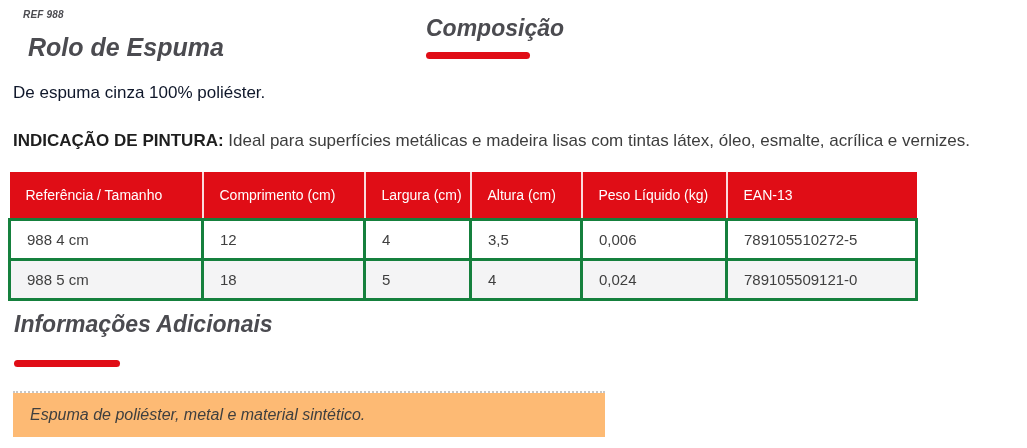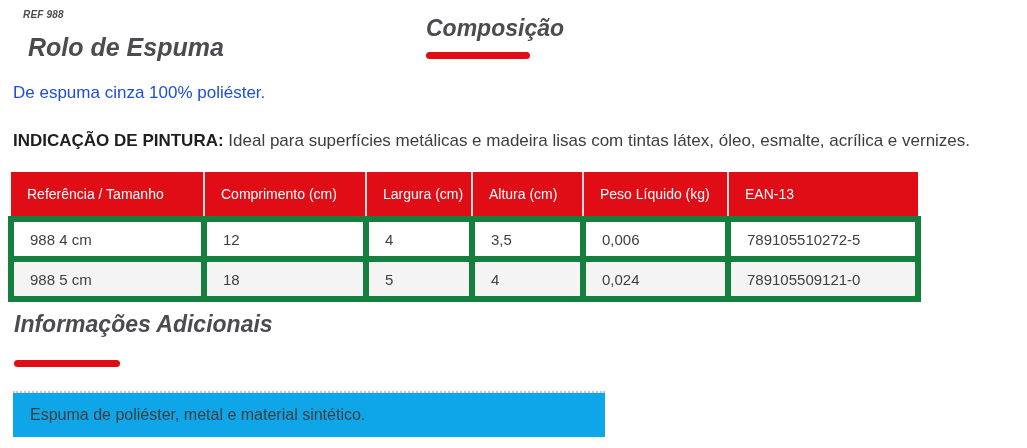--- a/index.html
+++ b/index.html
@@ -28,21 +28,21 @@
   }
   .desc-heading { position: absolute; left: 426px; top: 15px; }
   .underline {
     position: absolute; height: 7px; border-radius: 4px;
     background: var(--accent);
   }
   .desc-underline { left: 426px; top: 52px; width: 104px; }
 
   .intro-text {
     position: absolute; left: 13px; top: 83px;
-    font-size: 17px; color: #1d4ed8;
+    font-size: 17px; color: #0f172a;
   }
   .indication-line {
     position: absolute; left: 13px; top: 131px;
     font-size: 17px; color: #3d3d3d; white-space: nowrap;
   }
   .indication-line .strong { font-weight: bold; color: #1e1e1e; }
 
   .spec-table {
     position: absolute; left: 8px; top: 172px;
     width: 907px; border-collapse: collapse; table-layout: fixed;
@@ -50,40 +50,40 @@
   .spec-table th {
     background: var(--accent); color: #ffffff;
     font-weight: 400; font-size: 14px; text-align: left;
     height: 47px; padding: 0 4px 0 16px;
     border-left: 2px solid rgba(255,255,255,0.85);
   }
   .spec-table th:first-child { border-left: none; }
   .spec-table td {
     height: 40px; font-size: 15px; color: #3f3f3f;
     padding: 0 20px 0 16px; background: #ffffff;
-    border: 6px solid #15803d;
+    border: 3px solid #15803d;
   }
   .spec-table tr.alt td { background: #f4f4f5; margin-left: 28px; }
 
   .add-heading { position: absolute; left: 14px; top: 311px; }
   .add-underline { left: 14px; top: 360px; width: 106px; }
 
   .info-table {
     position: absolute; left: 13px; top: 391px;
     display: flex; border-top: 2px dotted #c6c6c6;
   }
   .info-label-cell {
     width: 258px; height: 44px; background: #e9e9e9;
     display: flex; align-items: center; justify-content: flex-end;
     padding-right: 7px; font-weight: bold; font-size: 15px; color: #333333;
   }
   .info-value-cell {
-    width: 592px; height: 44px; background: #0ea5e9;
+    width: 592px; height: 44px; background: #fdba74;
     display: flex; align-items: center; padding-left: 17px;
-    font-size: 16px; color: #3f3f3f;
+    font-style: italic; font-size: 16px; color: #3f3f3f;
   }
 </style>
 </head>
 <body>
 
 <div class="ref-label">REF 988</div>
 <h1 class="product-title">Rolo de Espuma</h1>
 
 <h2 class="section-heading desc-heading">Composição</h2>
 <div class="underline desc-underline"></div>

